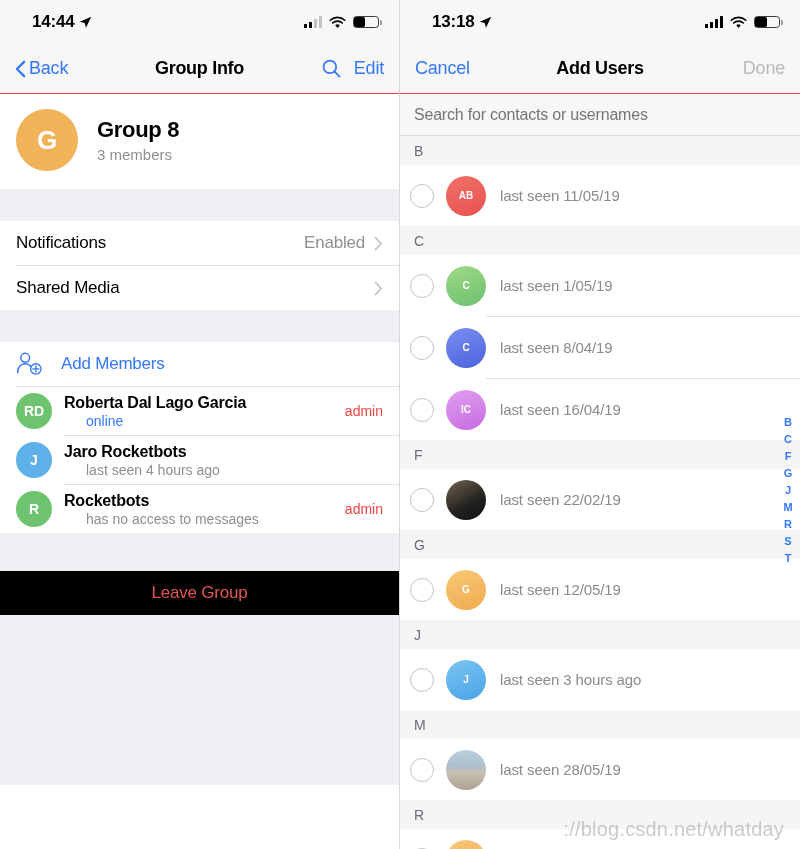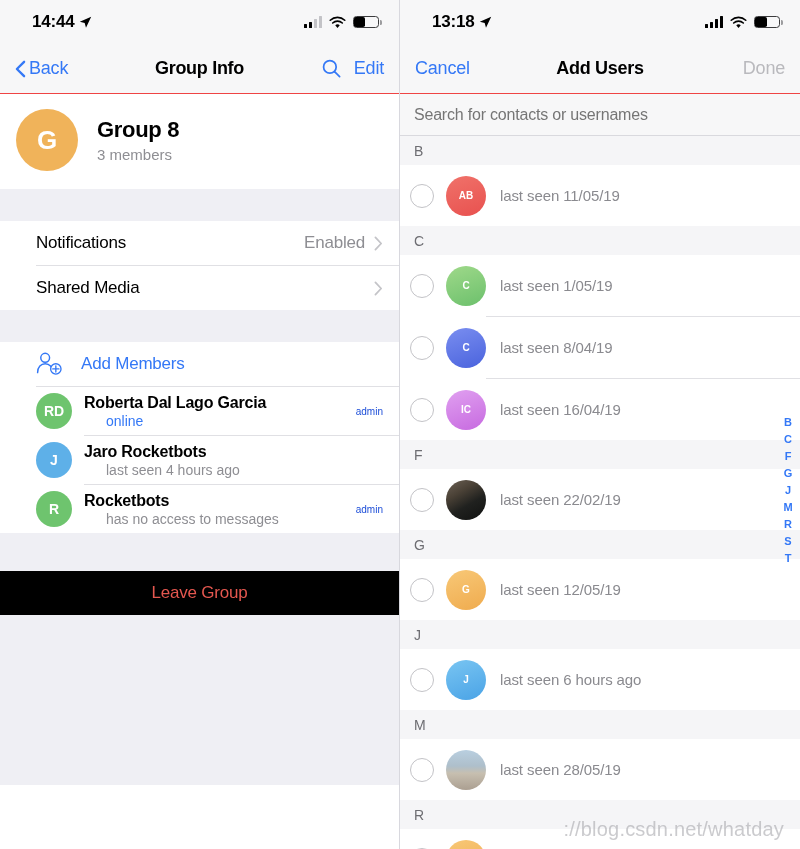--- a/index.html
+++ b/index.html
@@ -43,21 +43,21 @@
     position: absolute; left: 0; right: 0; text-align: center;
     font-size: 18px; font-weight: 700; color: #000; letter-spacing: -0.3px;
   }
   .nav-btn { font-size: 18px; color: #3478f6; letter-spacing: -0.2px; }
   .nav-btn.dim { color: #b9b9bd; }
   .nav-right { margin-left: auto; display: flex; align-items: center; gap: 12px; z-index: 2; }
   .chevron-back { width: 11px; height: 18px; }
 
   
   .gap { background: #efeff4; }
-  .sec { background: #fff; padding-left: 20px; }
+  .sec { background: #fff; }
   .sep { height: 1px; background: #e0e0e4; margin-left: 16px; }
 
   
   .group-row { display: flex; align-items: center; gap: 19px; padding: 15px 16px 18px 16px; background: #fff; }
   .avatar {
     border-radius: 50%; display: flex; align-items: center; justify-content: center;
     color: #fff; font-weight: 600; flex: none; overflow: hidden;
   }
   .av-lg { width: 62px; height: 62px; font-size: 26px; }
   .group-name { font-size: 22px; font-weight: 600; color: #000; letter-spacing: -0.3px; }
@@ -73,21 +73,21 @@
   .add-row { display: flex; align-items: center; padding: 0 16px; height: 44px; background: #fff; gap: 18px; }
   .add-label { font-size: 17px; color: #3478f6; letter-spacing: -0.2px; }
 
   
   .member-row { display: flex; align-items: center; padding: 6px 16px; background: #fff; gap: 12px; }
   .av-sm { width: 36px; height: 36px; font-size: 14px; }
   .m-main { min-width: 0; flex: 1; }
   .m-name { font-size: 16px; font-weight: 600; color: #000; letter-spacing: -0.2px; white-space: nowrap; }
   .m-status { font-size: 14px; color: #8e8e93; margin-top: 1px; margin-left: 22px; }
   .m-status.online { color: #3478f6; }
-  .m-badge { font-size: 10px; color: #1d4ed8; flex: none; margin-left: 23px; }
+  .m-badge { font-size: 14px; color: #ef4444; flex: none; margin-left: 23px; }
 
   
   .leave-row { height: 44px; display: flex; align-items: center; justify-content: center; background: #000000; }
   .leave-label { font-size: 17px; color: #e4574f; letter-spacing: -0.2px; }
 
   
   .searchbar { height: 42px; background: #f7f7f8; border-bottom: 1px solid #d9d9de;
     display: flex; align-items: center; padding: 0 14px; }
   .search-input { font-size: 16px; color: #b8b8bd; background: transparent; border: 0;
     width: 100%; outline: none; font-family: inherit; letter-spacing: -0.2px; }
@@ -337,21 +337,21 @@
             <span>G</span>
           </div>
           <div class="c-text">last seen 12/05/19</div>
         </div>
         <div class="sec-head">J</div>
         <div class="contact-row">
           <div class="checkbox"></div>
           <div class="avatar av-md c-av" style="background: linear-gradient(160deg, rgb(121, 197, 242), rgb(74, 163, 230));">
             <span>J</span>
           </div>
-          <div class="c-text">last seen 6 hours ago</div>
+          <div class="c-text">last seen 3 hours ago</div>
         </div>
         <div class="sec-head">M</div>
         <div class="contact-row">
           <div class="checkbox"></div>
           <div class="avatar av-md c-av" style="background: linear-gradient(rgb(185, 207, 224) 0%, rgb(174, 191, 203) 40%, rgb(199, 191, 176) 58%, rgb(171, 159, 145) 100%);"></div>
           <div class="c-text">last seen 28/05/19</div>
         </div>
         <div class="sec-head">R</div>
         <div class="contact-row">
           <div class="checkbox"></div>

